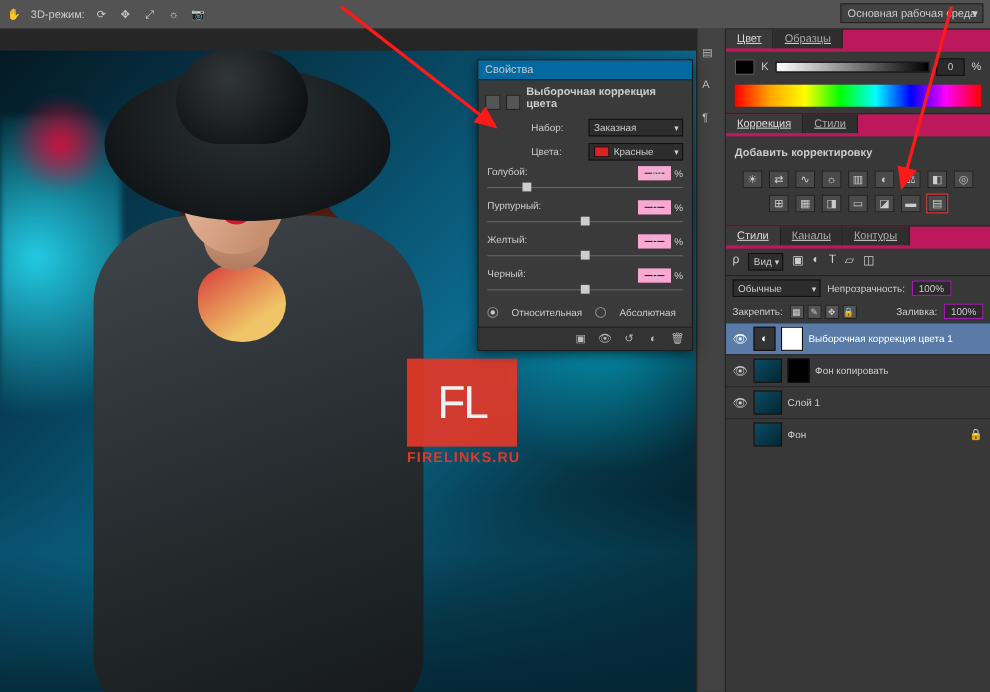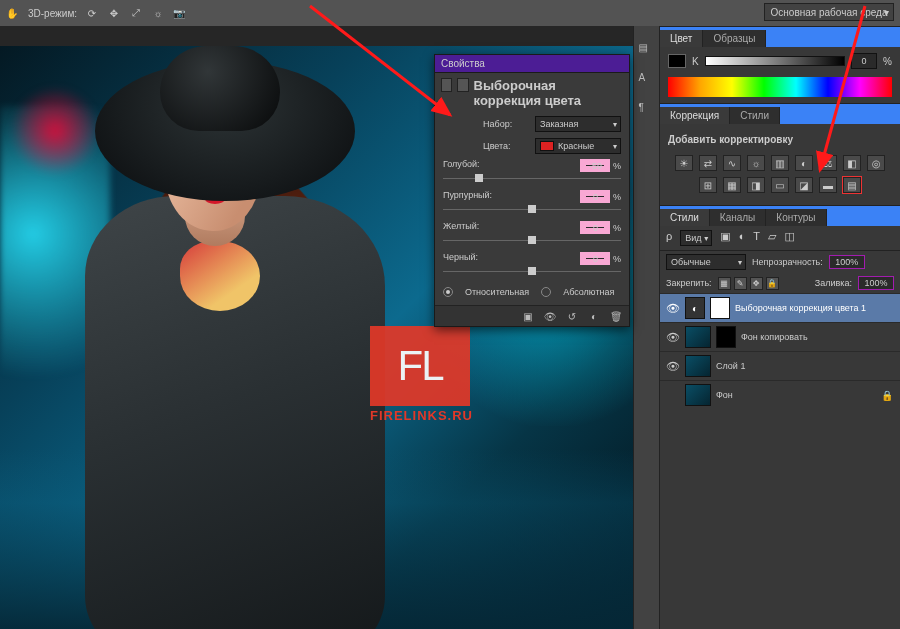--- a/index.html
+++ b/index.html
@@ -24,21 +24,21 @@
   .hair{position:absolute;left:145px;top:115px;width:190px;height:240px;background:linear-gradient(170deg,#2d1109 0%,#6e2a13 40%,#b0542b 70%,#6a2712 100%);border-radius:40% 60% 50% 50%;transform:rotate(6deg);filter:blur(.5px);}
   .scarf{position:absolute;left:180px;top:195px;width:80px;height:70px;background:linear-gradient(145deg,#d63a3a,#f0c468 70%);border-radius:40% 50% 50% 50%;}
   .fl-badge{position:absolute;left:370px;top:280px;width:100px;height:80px;background:#e23828;display:flex;align-items:center;justify-content:center;opacity:.92;}
   .fl-badge span{font-family:Arial Black,Arial;font-weight:400;font-size:42px;color:#fff;letter-spacing:-2px;}
   .fl-text{position:absolute;left:370px;top:362px;color:#e23828;font-weight:700;font-size:13px;letter-spacing:1px;}
   
   .vstrip{position:absolute;left:633px;top:26px;width:27px;height:603px;background:#424242;border-left:1px solid #222;border-right:1px solid #222;display:flex;flex-direction:column;align-items:center;gap:14px;padding-top:16px;}
   .vstrip .sicon{width:16px;height:16px;color:#bbb;}
   .right{position:absolute;left:660px;top:26px;width:240px;height:603px;background:#3a3a3a;display:flex;flex-direction:column;}
   .panel{border-top:1px solid #222;background:#383838;}
-  .panel-tabs{display:flex;height:20px;background:#3b82f6;align-items:flex-end;}
+  .panel-tabs{display:flex;height:20px;background:#be185d;align-items:flex-start;text-decoration:underline;}
   .ptab{padding:3px 10px;font-size:10px;color:#aaa;background:#2e2e2e;border-right:1px solid #222;}
   .ptab.active{background:#3a3a3a;color:#ddd;}
   .panel-body{padding:6px 8px;}
   .color-k{display:flex;align-items:center;gap:6px;}
   .kgrad{flex:1;height:10px;background:linear-gradient(to right,#fff,#000);border:1px solid #111;}
   .knum{width:26px;height:16px;background:#2a2a2a;border:1px solid #111;display:flex;align-items:center;justify-content:center;font-size:9px;}
   .spectrum{margin-top:8px;height:20px;background:linear-gradient(to right,red,orange,yellow,lime,cyan,blue,magenta,red);}
   .adj-title{font-size:10px;font-weight:bold;padding:4px 0;}
   .adj-icons{display:flex;flex-wrap:wrap;gap:6px;justify-content:center;padding:6px 0;}
   .ai{width:18px;height:16px;background:#4a4a4a;border:1px solid #222;display:flex;align-items:center;justify-content:center;font-size:10px;color:#ccc;}
@@ -51,22 +51,22 @@
   .layer{display:flex;align-items:center;gap:5px;padding:3px 6px;border-top:1px solid #2a2a2a;}
   .layer .eye{width:14px;text-align:center;font-size:11px;}
   .layer .thumb{width:26px;height:22px;background:linear-gradient(135deg,#0a4e65,#052531);border:1px solid #111;}
   .layer .mask{width:20px;height:22px;background:#fff;border:1px solid #111;}
   .layer .mask.black{background:#000;}
   .layer .icon-adj{width:20px;height:22px;background:#333;border:1px solid #111;display:flex;align-items:center;justify-content:center;}
   .layer .lname{font-size:9px;flex:1;}
   .layer.selected{background:#5a7aa8;color:#fff;}
   
   .props{position:absolute;left:434px;top:54px;width:196px;background:#3a3a3a;border:1px solid #1a1a1a;box-shadow:0 3px 10px rgba(0,0,0,.6);}
-  .props .titlebar{background:#4c1d95;padding:3px 6px;font-size:10px;border-bottom:1px solid #1a1a1a;}
-  .props .hdr{display:flex;align-items:flex-start;gap:5px;padding:5px 6px;font-size:13px;font-weight:bold;}
+  .props .titlebar{background:#0369a1;padding:3px 6px;font-size:10px;border-bottom:1px solid #1a1a1a;}
+  .props .hdr{display:flex;align-items:flex-end;gap:5px;padding:5px 6px;font-size:10px;font-weight:bold;}
   .props .hdr .sq{width:14px;height:14px;background:#555;border:1px solid #222;}
   .props .frow{display:flex;align-items:center;gap:6px;padding:3px 8px;font-size:9px;margin-left:40px;}
   .props .frow .lbl{width:46px;}
   .props .frow .val{flex:1;}
   .props .swatch{width:14px;height:10px;background:#d22;border:1px solid #111;display:inline-block;vertical-align:middle;margin-right:4px;}
   .slider-row{padding:2px 8px 4px;}
   .slider-row .srlabels{display:flex;justify-content:space-between;font-size:9px;}
   .slider-row .track{position:relative;height:10px;margin-top:2px;}
   .slider-row .line{position:absolute;top:4px;left:0;right:0;height:1px;background:#666;}
   .slider-row .knob{position:absolute;top:0;width:8px;height:8px;background:#ccc;transform:translateX(-50%);}

